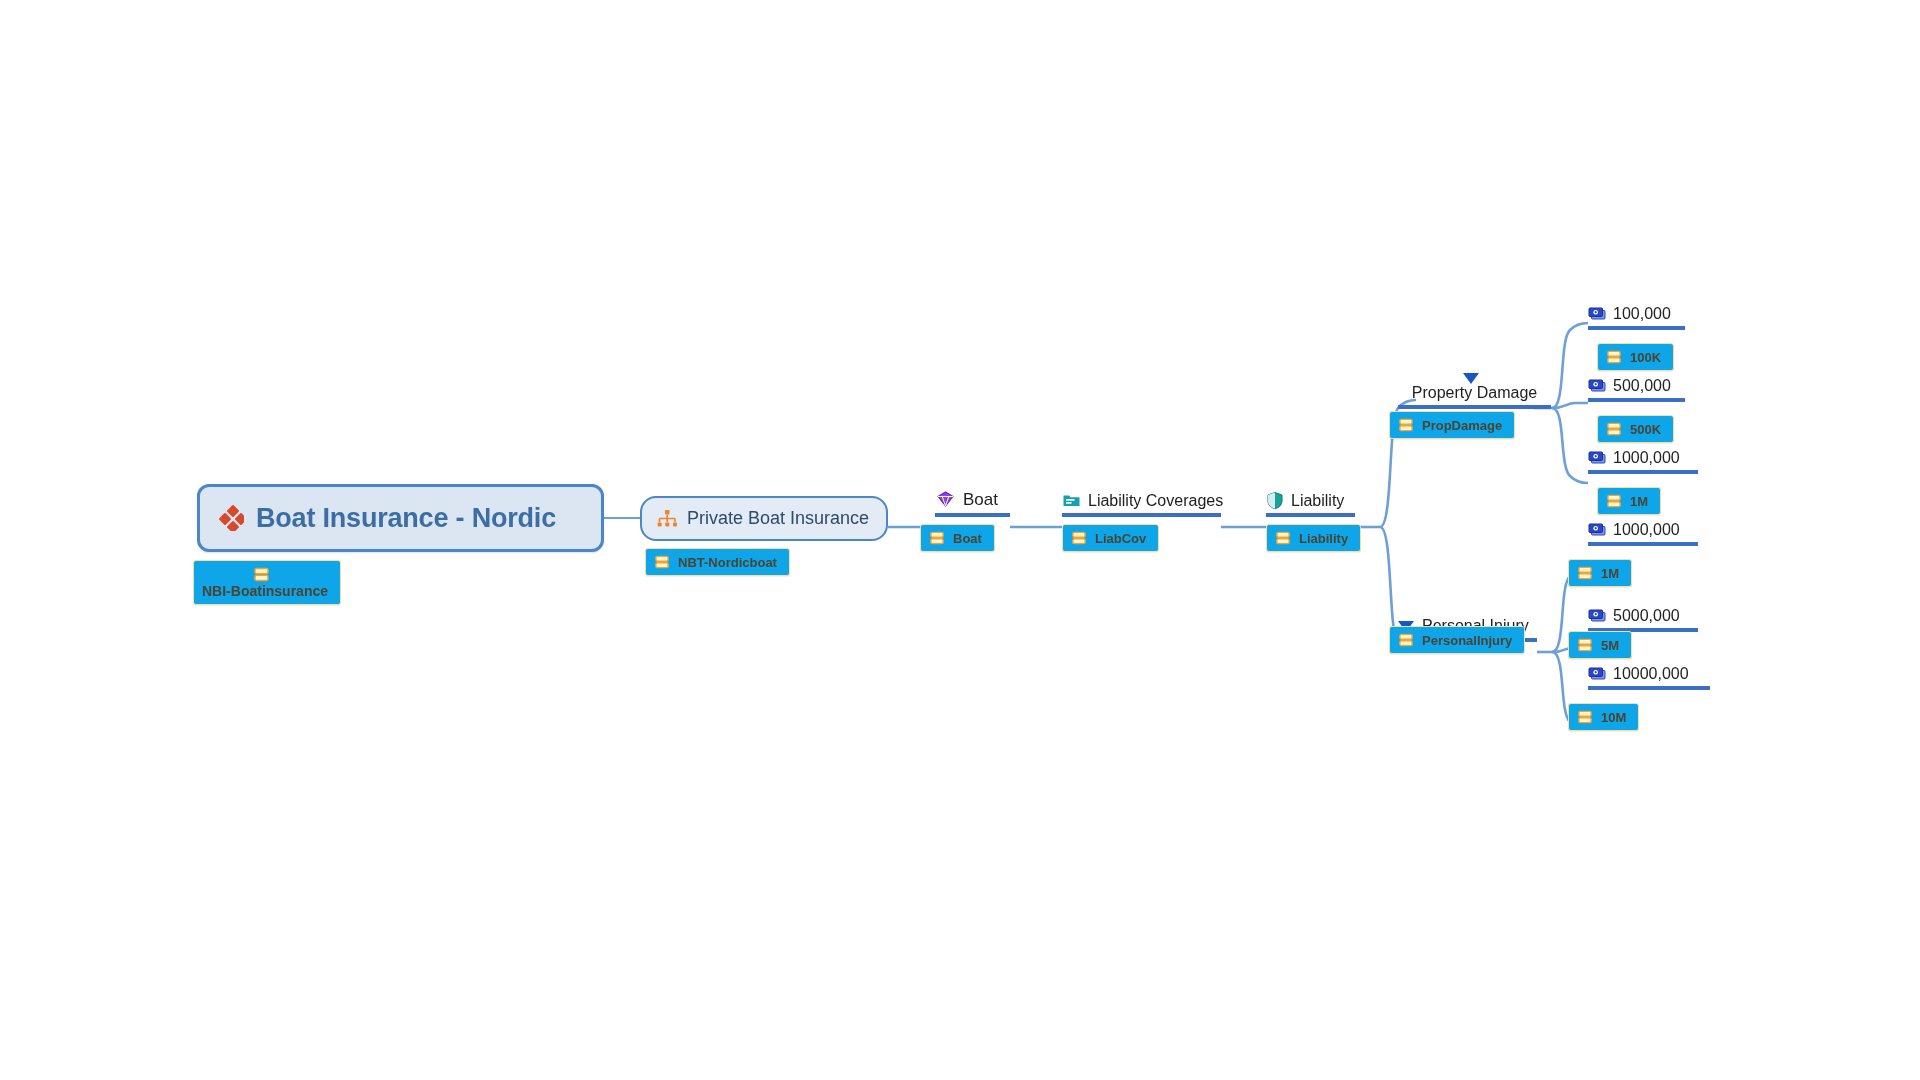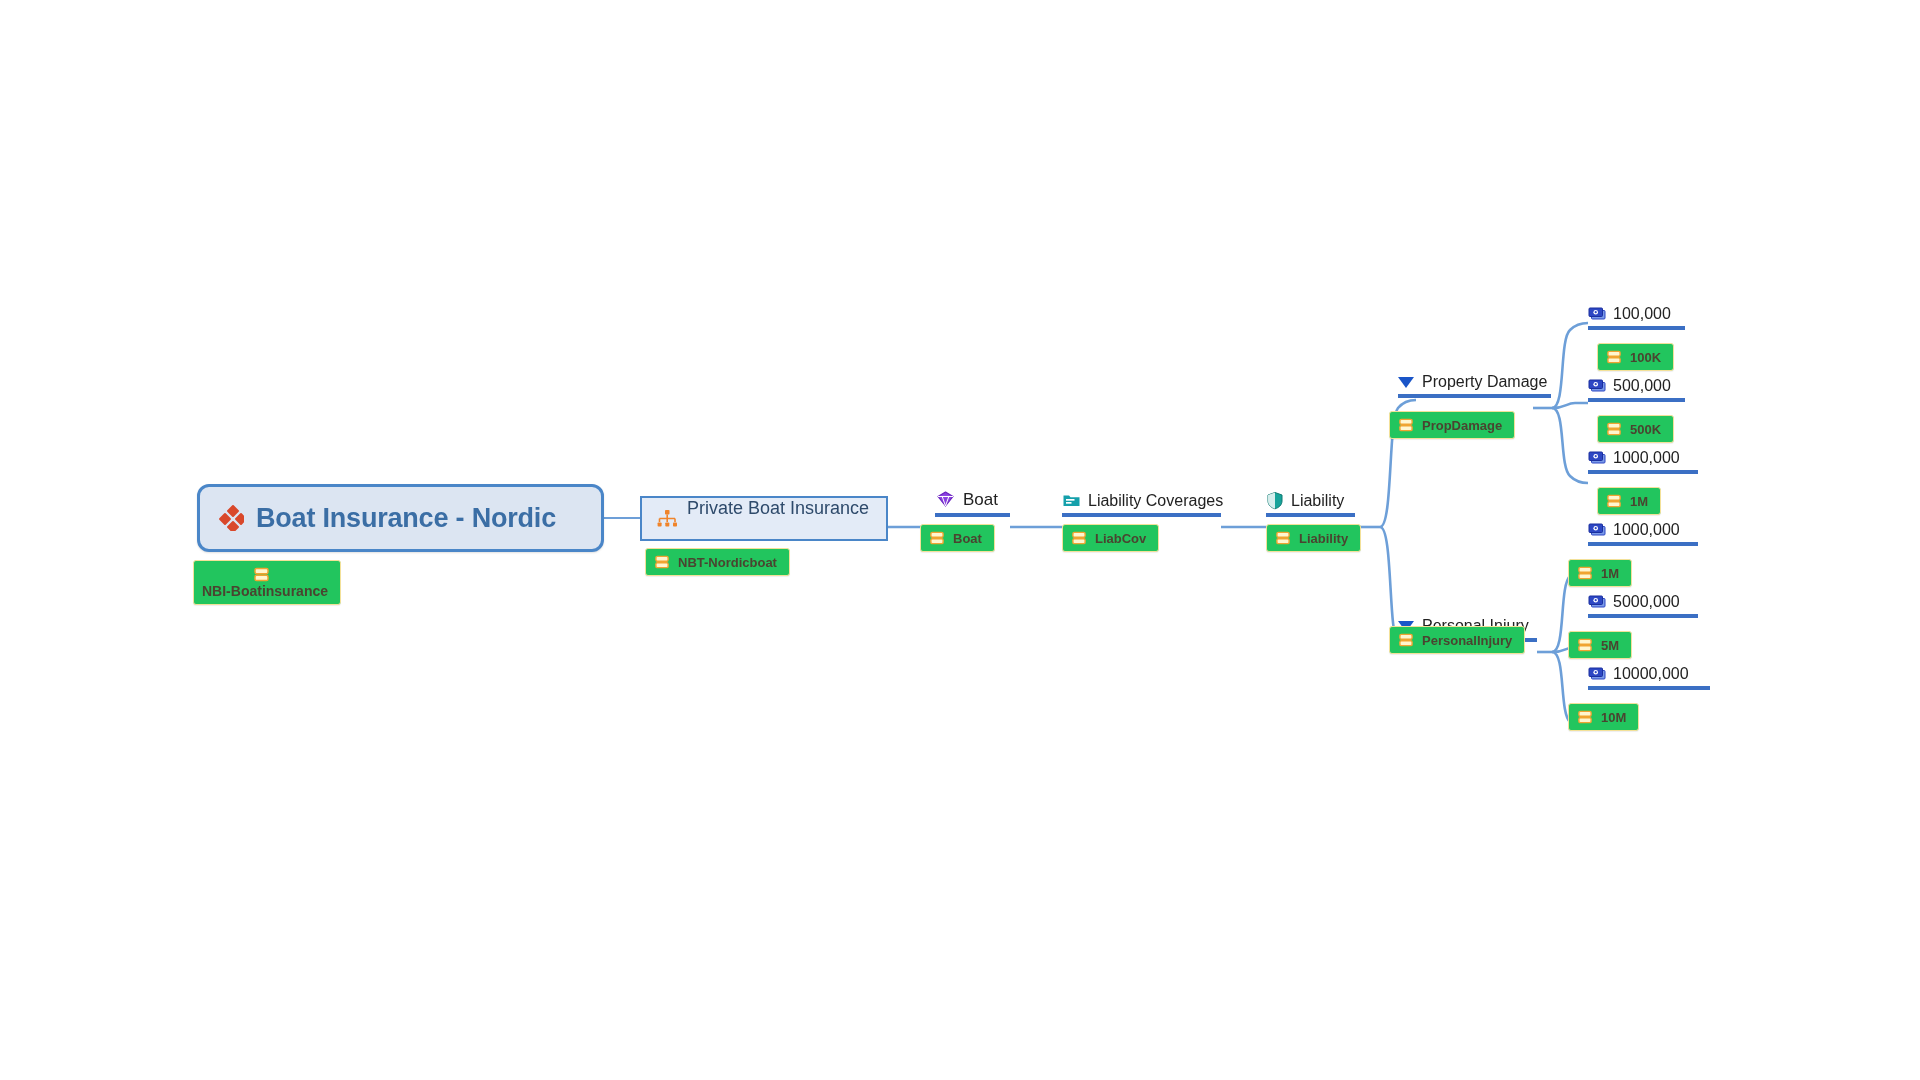--- a/index.html
+++ b/index.html
@@ -36,24 +36,24 @@
     font-weight: bold;
     color: #3b6ea5;
     letter-spacing: -0.2px;
     white-space: nowrap;
   }
   .root-icon { margin-right: 12px; display: flex; align-items: center; }
 
   
   .boxed-node {
     position: absolute;
-    display: flex; 
+    display: flex; align-items: center;
     background: #e3ebf7;
     border: 2px solid #4a86c8;
-    border-radius: 0;
+    border-radius: 16px;
     padding: 0 14px;
   }
   .boxed-label {
     font-size: 18px;
     color: #2e4a6b;
     white-space: nowrap;
   }
   .boxed-node .node-icon { margin-right: 9px; display: flex; align-items: center; }
 
   
@@ -80,21 +80,21 @@
     border-right: 8px solid transparent;
     border-top: 11px solid #1a55c8;
     margin-right: 8px;
     cursor: pointer;
   }
 
   
   .tag {
     position: absolute;
     display: flex; align-items: center;
-    background: #22c55e;
+    background: #0ea5e9;
     border: 1px solid #f3e199;
     border-radius: 3px;
     padding: 5px 12px 5px 8px;
     box-shadow: 0 1px 1px rgba(0,0,0,0.07);
   }
   .tag-icon { margin-right: 8px; display: flex; align-items: center; flex: none; }
   .tag-label {
     font-size: 13px;
     color: #4a4430;
     white-space: nowrap;
@@ -230,21 +230,21 @@
   <div class="tag" style="left:1266px; top:524px;">
     <span class="tag-icon">
       <svg width="16" height="16" viewBox="0 0 17 17">
         <rect x="2" y="2.5" width="13" height="5.2" rx="1.6" fill="#fff6cf" stroke="#f0a431" stroke-width="1.5"></rect>
         <rect x="2" y="9.3" width="13" height="5.2" rx="1.6" fill="#fff6cf" stroke="#f0a431" stroke-width="1.5"></rect>
       </svg>
     </span>
     <span class="tag-label">Liability</span>
   </div>
 
-  <div class="plain-node small" style="left:1398px; top:373px; width:153px;">
+  <div class="plain-node small" style="left:1398px; top:373px; width:153px;flex-direction:column;">
     <span class="tri-toggle"></span>
     <span class="plain-label">Property Damage</span>
   </div>
   <div class="tag" style="left:1389px; top:411px;">
     <span class="tag-icon">
       <svg width="16" height="16" viewBox="0 0 17 17">
         <rect x="2" y="2.5" width="13" height="5.2" rx="1.6" fill="#fff6cf" stroke="#f0a431" stroke-width="1.5"></rect>
         <rect x="2" y="9.3" width="13" height="5.2" rx="1.6" fill="#fff6cf" stroke="#f0a431" stroke-width="1.5"></rect>
       </svg>
     </span>
@@ -342,21 +342,21 @@
   <div class="tag" style="left:1568px; top:559px;">
     <span class="tag-icon">
       <svg width="16" height="16" viewBox="0 0 17 17">
         <rect x="2" y="2.5" width="13" height="5.2" rx="1.6" fill="#fff6cf" stroke="#f0a431" stroke-width="1.5"></rect>
         <rect x="2" y="9.3" width="13" height="5.2" rx="1.6" fill="#fff6cf" stroke="#f0a431" stroke-width="1.5"></rect>
       </svg>
     </span>
     <span class="tag-label">1M</span>
   </div>
 
-  <div class="plain-node small" style="left:1588px; top:593px; width:110px;">
+  <div class="plain-node small" style="left:1588px; top:607px; width:110px;">
     <span class="node-icon">
       <svg width="18" height="14" viewBox="0 0 18 14">
         <rect x="3.5" y="3.5" width="13.5" height="8.5" rx="1" fill="#7b9ae8" stroke="#2d47c4" stroke-width="1"></rect>
         <rect x="1" y="1" width="13.5" height="8.5" rx="1" fill="#2d47c4" stroke="#1a2f9e" stroke-width="1"></rect>
         <circle cx="7.7" cy="5.2" r="2.3" fill="#ffffff"></circle>
         <circle cx="7.7" cy="5.2" r="1.1" fill="#2d47c4"></circle>
       </svg>
     </span>
     <span class="plain-label">5000,000</span>
   </div>

